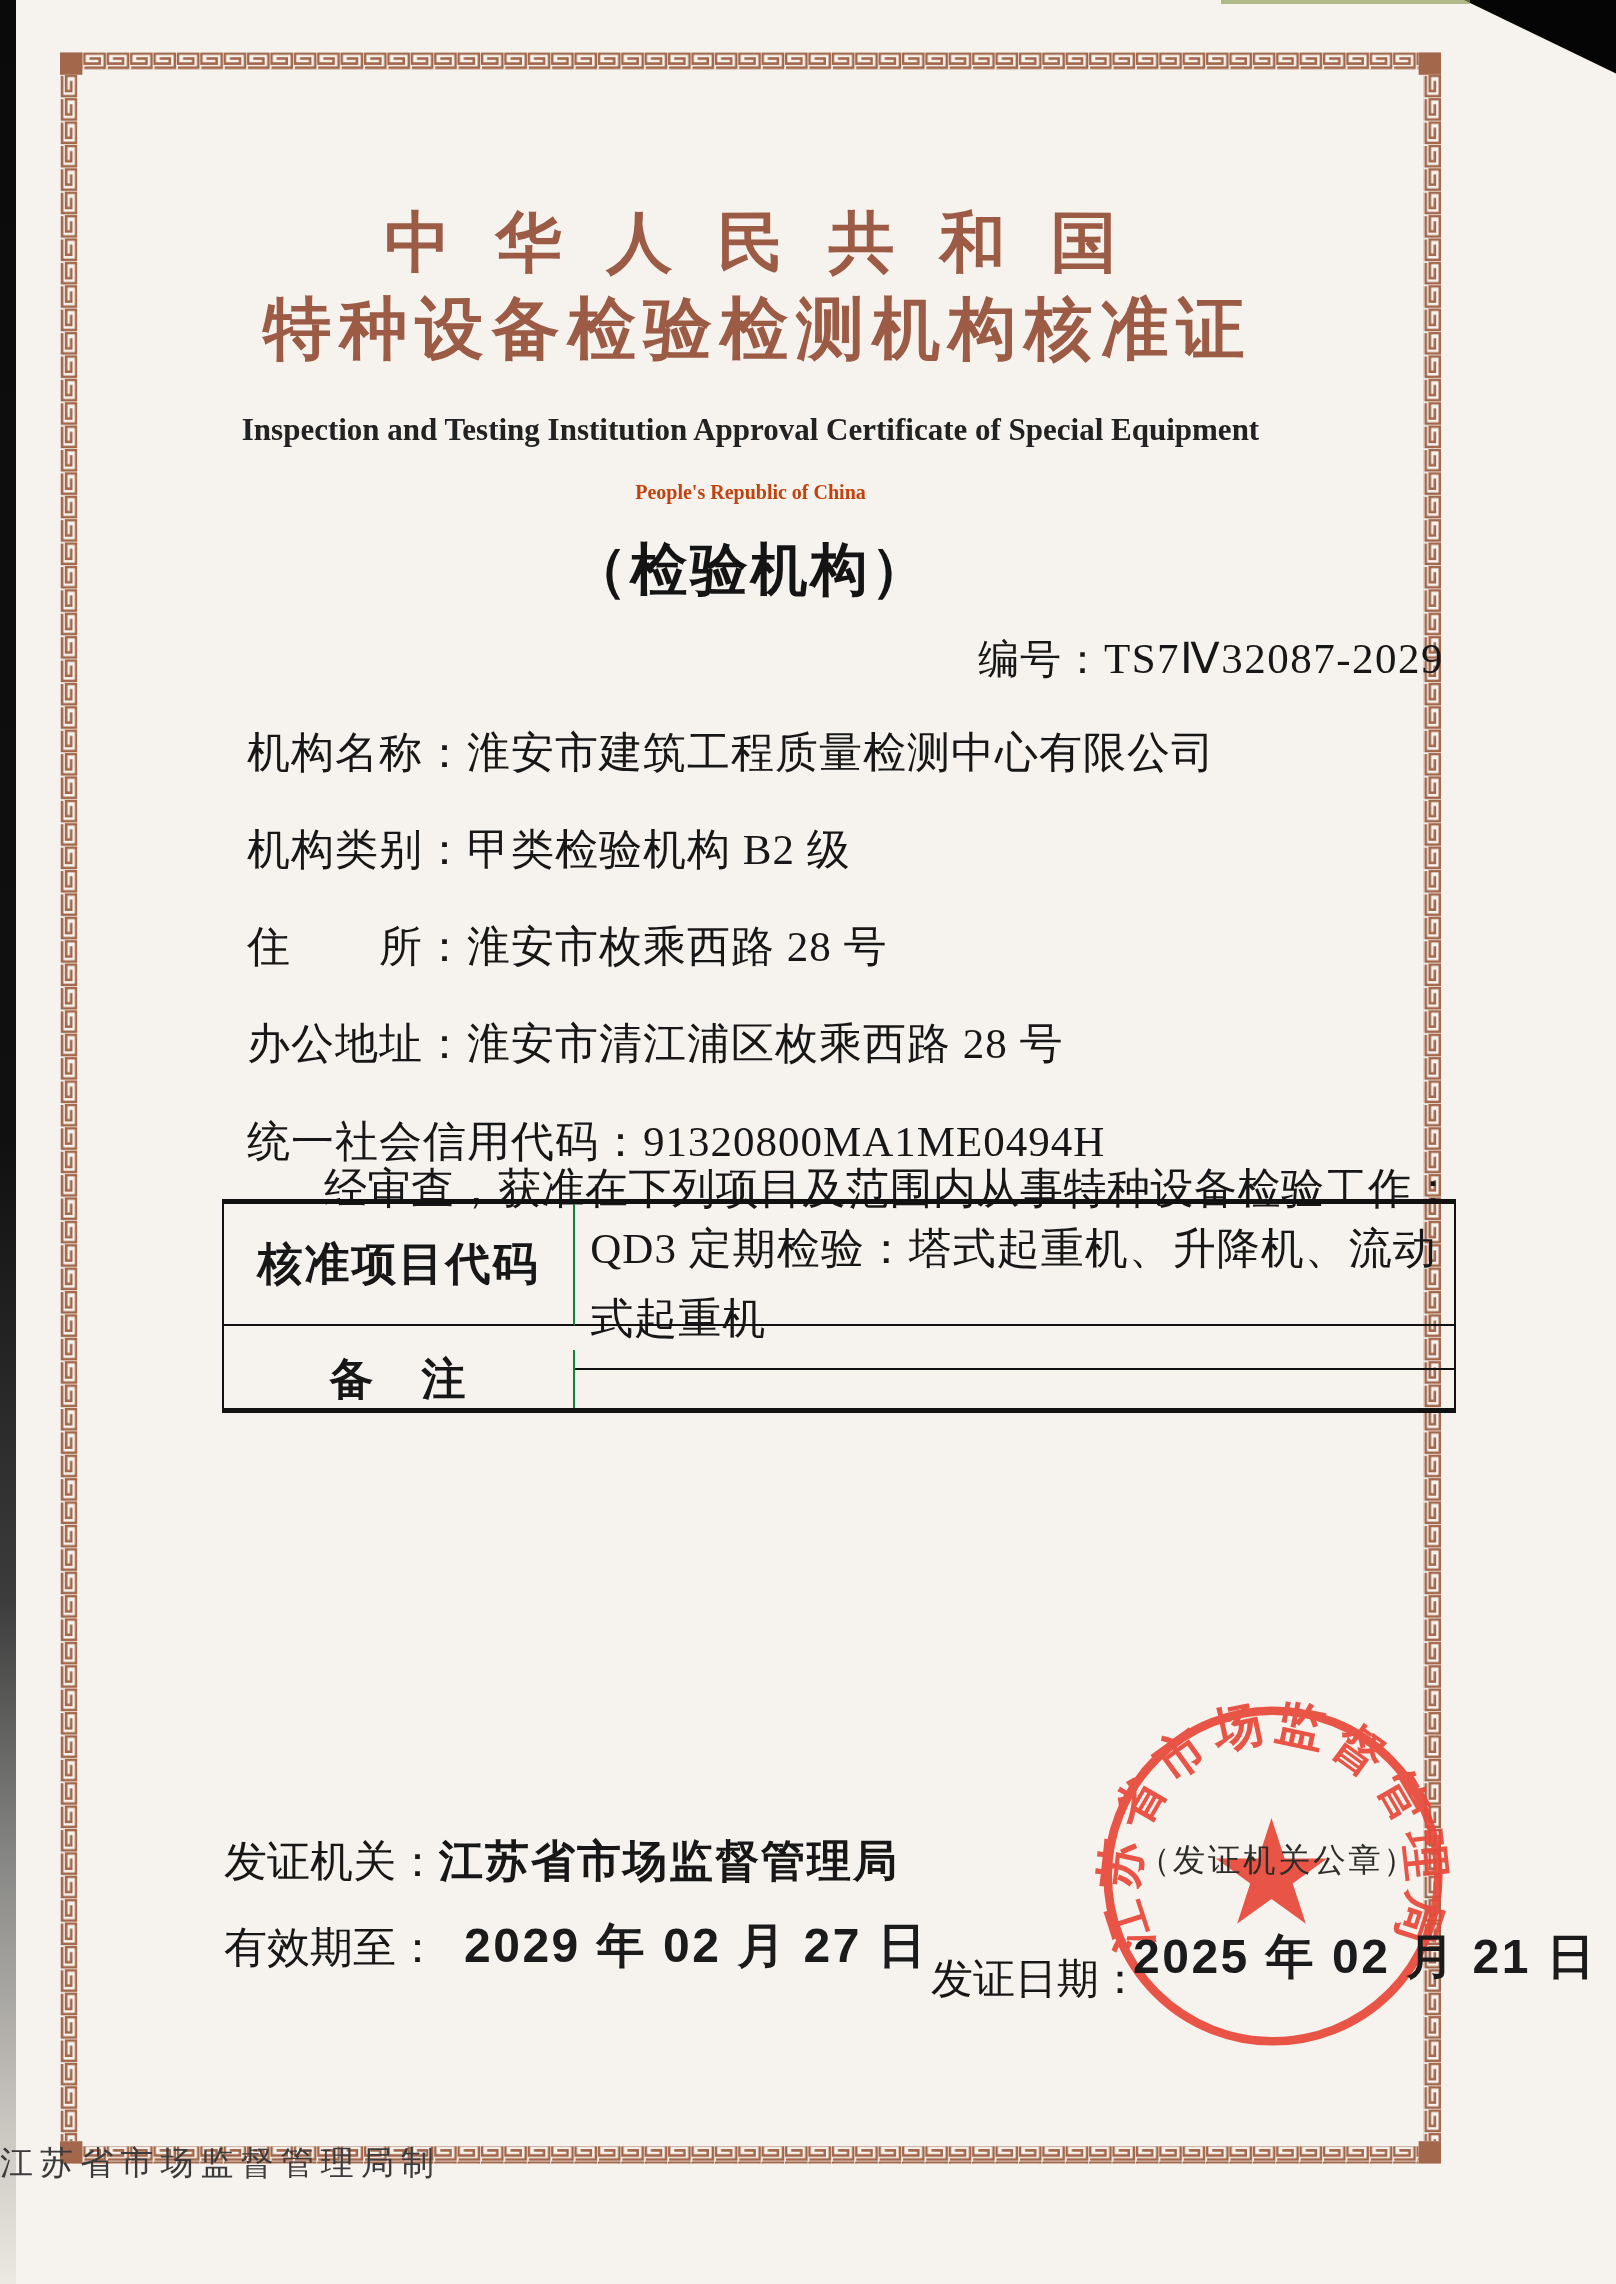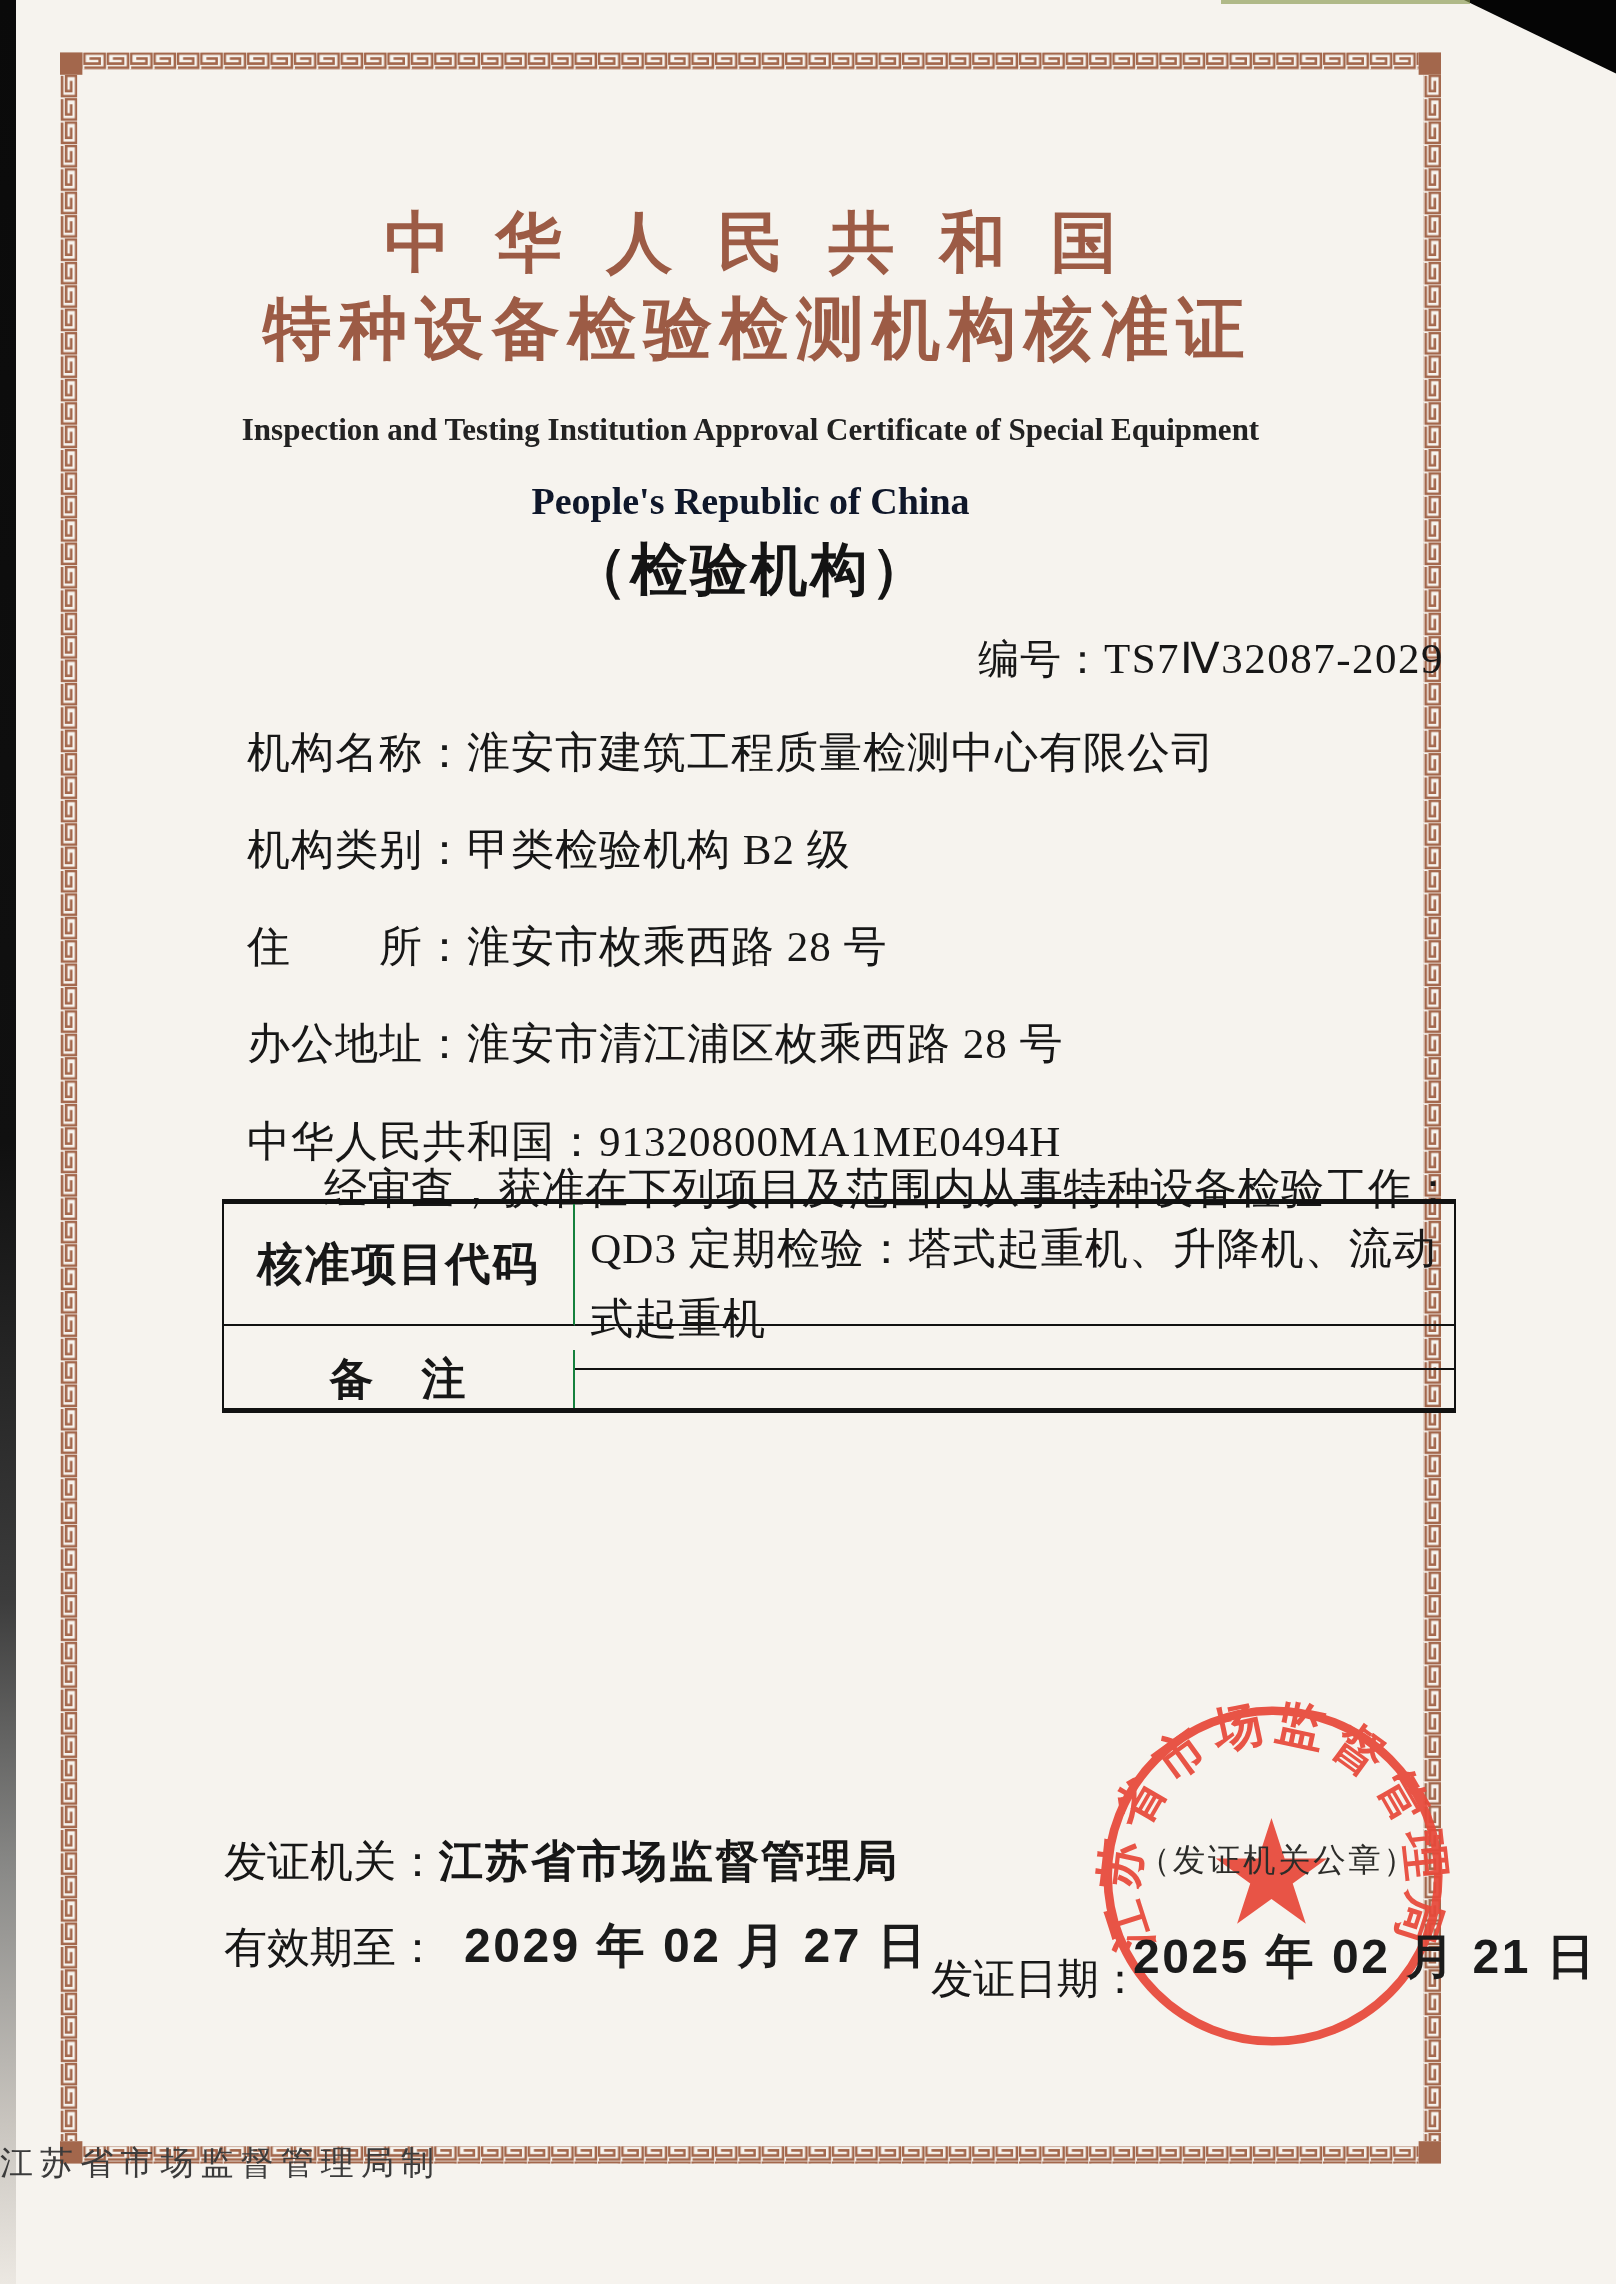--- a/index.html
+++ b/index.html
@@ -12,21 +12,21 @@
      clip-path:polygon(0 0,100% 0,100% 100%);}
   .scan-topline{position:absolute;top:0;left:1221px;width:249px;height:3.6px;background:#8a9a52;opacity:.65;}
   
   .content{position:absolute;left:60px;top:52px;width:1381px;height:2148px;}
   .border-svg{position:absolute;left:0;top:0;}
   .abs{position:absolute;line-height:1;white-space:nowrap;}
   .center{left:0;width:1381px;text-align:center;}
   .title-cn1{top:158px;font-size:66px;font-weight:bold;color:#9c5b45;letter-spacing:45px;padding-left:45px;box-sizing:border-box;}
   .title-cn2{top:243px;font-size:68px;font-weight:bold;color:#9c5b45;letter-spacing:8.1px;padding-left:15px;box-sizing:border-box;}
   .title-en1{top:362px;font-size:31px;font-weight:bold;color:#222;}
-  .title-en2{top:430px;font-size:38px;font-weight:bold;color:#0f172a;}
+  .title-en2{top:430px;font-size:20px;font-weight:bold;color:#c2410c;}
   .subtitle{top:489px;font-size:57px;font-weight:bold;color:#141414;letter-spacing:3.1px;}
   .certno{top:585px;right:-3.1px;font-size:41px;letter-spacing:1px;}
   .certno .num{font-size:43px;letter-spacing:1.5px;}
   .field{left:187px;font-size:43px;letter-spacing:1px;}
   .f0{top:679px;} .f1{top:776px;} .f2{top:873px;} .f3{top:970px;} .f4{top:1068px;}
   .intro{left:264px;top:1115px;font-size:43px;letter-spacing:0.5px;}
   .aptable{position:absolute;left:162px;top:1147px;width:1234px;box-sizing:border-box;
      display:grid;grid-template-columns:351px 1fr;grid-template-rows:122px 44px 38px;
      border:2.5px solid #111;border-top-width:5.1px;border-bottom-width:5.6px;background:transparent;}
   .cell{position:relative;box-sizing:border-box;}
@@ -95,21 +95,21 @@
     <div class="abs field f1">
       <span>机构类别：</span><span>甲类检验机构 B2 级</span>
     </div>
     <div class="abs field f2">
       <span>住　　所：</span><span>淮安市枚乘西路 28 号</span>
     </div>
     <div class="abs field f3">
       <span>办公地址：</span><span>淮安市清江浦区枚乘西路 28 号</span>
     </div>
     <div class="abs field f4">
-      <span>中华人民共和国：</span><span>91320800MA1ME0494H</span>
+      <span>统一社会信用代码：</span><span>91320800MA1ME0494H</span>
     </div>
 
     <div class="abs intro">经审查，获准在下列项目及范围内从事特种设备检验工作：</div>
 
     <div class="aptable">
       <div class="cell hd code-h">核准项目代码</div>
       <div class="cell code-v">QD3 定期检验：塔式起重机、升降机、流动式起重机</div>
       <div class="cell hd rm-h">备　注</div>
       <div class="cell rm-v1"></div>
       <div class="cell rm-v2"></div>

